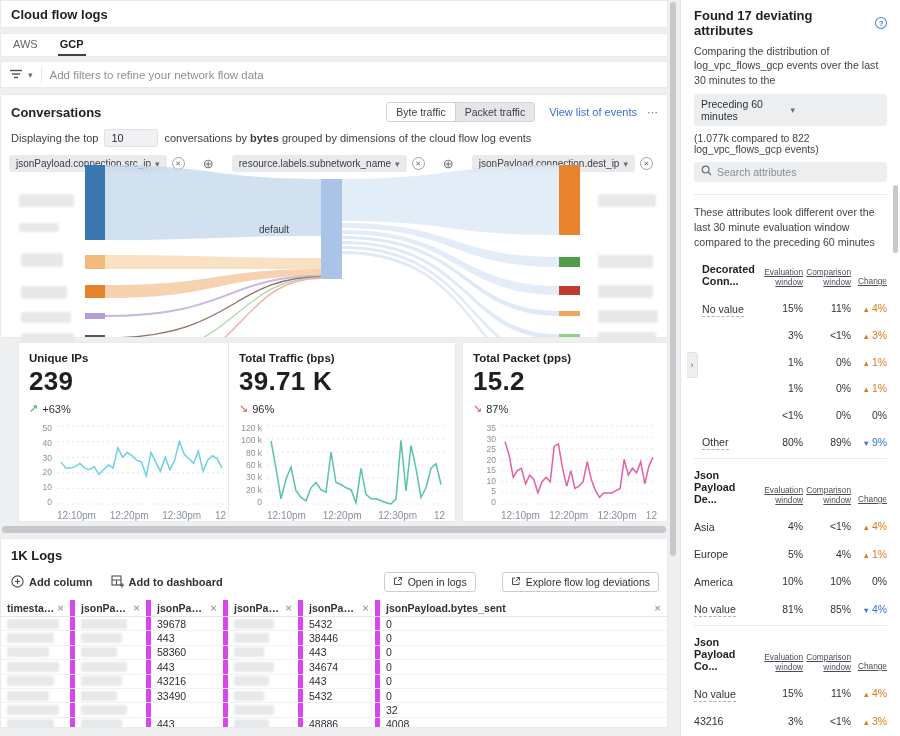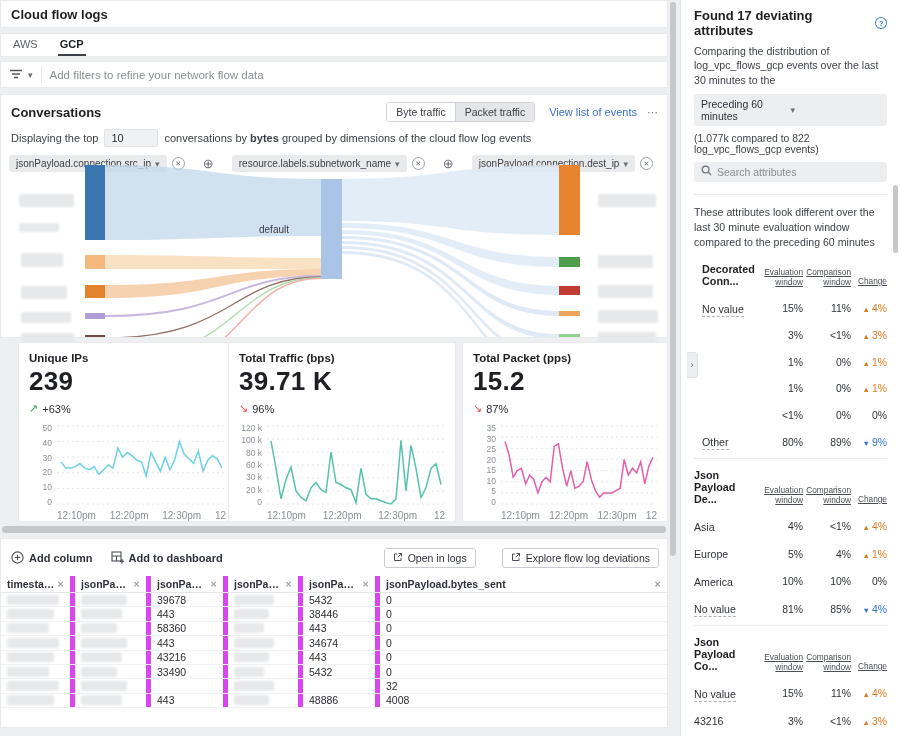--- a/index.html
+++ b/index.html
@@ -328,20 +328,21 @@
       <span>12:10pm</span>
       <span>12:20pm</span>
       <span>12:30pm</span>
       <span>12</span>
     </div>
 </div>
 
 <div class="hscroll"></div>
 
 <div class="card logs">
+  <div class="logs-title">1K Logs</div>
   <div class="logs-toolbar">
     <div class="tool-item">
       <span><svg width="13" height="13" viewBox="0 0 13 13">
             <circle cx="6.5" cy="6.5" r="5.6" fill="none" stroke="#4a4e55" stroke-width="1.1"></circle>
             <line x1="6.5" y1="3.8" x2="6.5" y2="9.2" stroke="#4a4e55" stroke-width="1.1"></line>
             <line x1="3.8" y1="6.5" x2="9.2" y2="6.5" stroke="#4a4e55" stroke-width="1.1"></line>
           </svg></span>
       <span>Add column</span>
     </div>
     <div class="tool-item">

